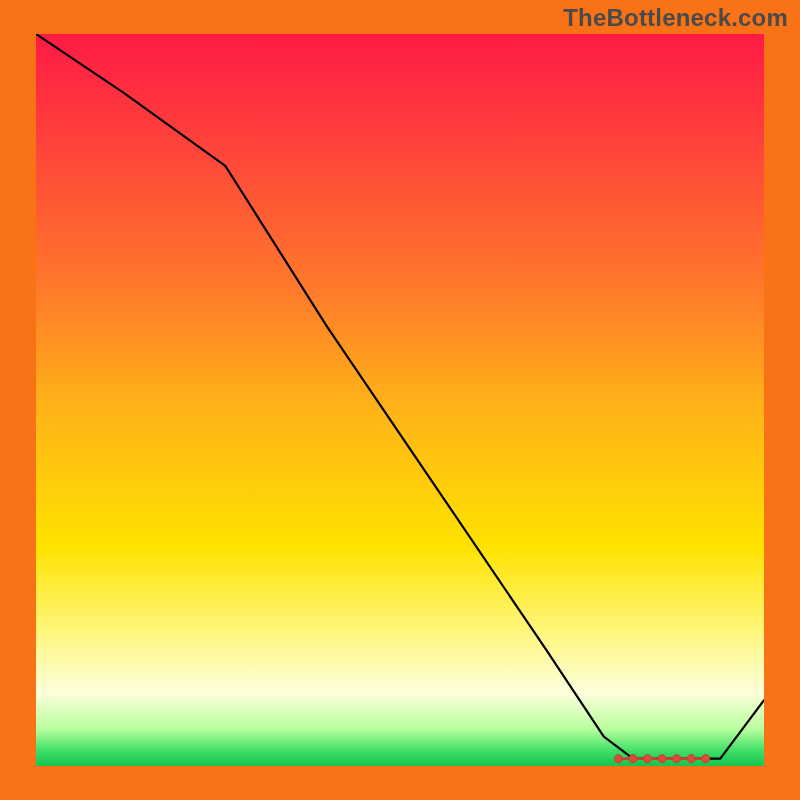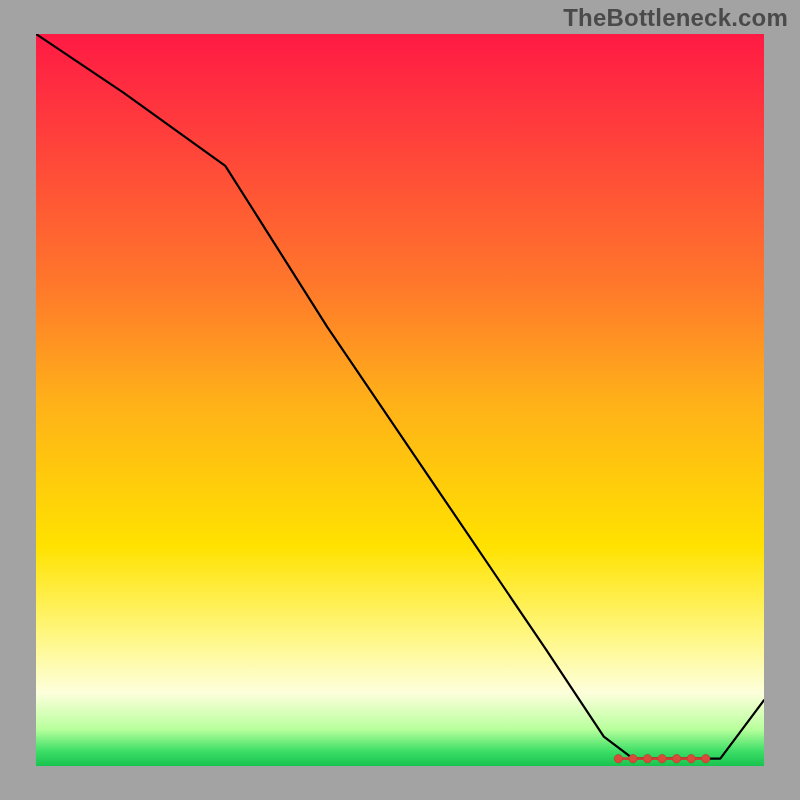--- a/index.html
+++ b/index.html
@@ -8,21 +8,21 @@
     width: 800px;
     height: 800px;
     background: #000;
     overflow: hidden;
     font-family: Arial, Helvetica, sans-serif;
   }
   .frame {
     position: relative;
     width: 800px;
     height: 800px;
-    background: #a3a3a3;
+    background: #f97316;
   }
   .watermark {
     position: absolute;
     top: 4px;
     right: 12px;
     color: #4a4a4a;
     font-size: 24px;
     font-weight: 600;
     letter-spacing: 0.2px;
     z-index: 3;

